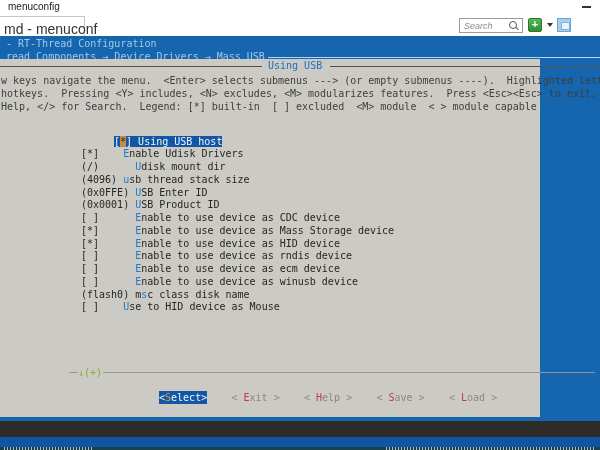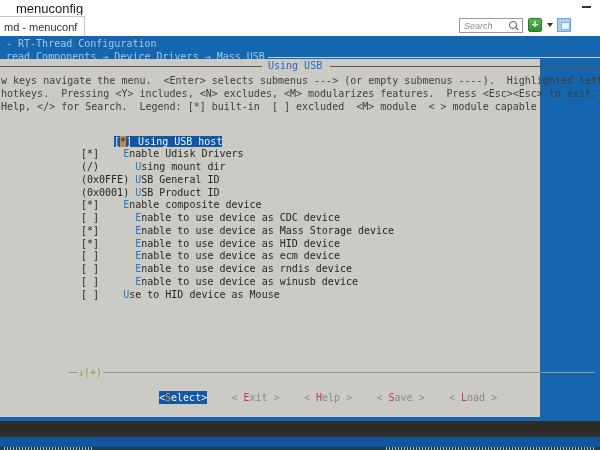--- a/index.html
+++ b/index.html
@@ -1,25 +1,25 @@
 <!DOCTYPE html>
 <html><head>
 <meta charset="utf-8">
 <style>
   html,body{margin:0;padding:0;background:#e8e8e8;}
   .stage{position:relative;width:600px;height:450px;overflow:hidden;background:#ffffff;
          font-family:"Liberation Sans",sans-serif;}
   
   .titlebar{position:absolute;left:0;top:0;width:600px;height:15px;background:#ffffff;}
-  .titlebar .wtitle{position:absolute;left:16px;top:1px;font-size:13px;color:#1a1a1a;}
+  .titlebar .wtitle{position:absolute;left:8px;top:1px;font-size:10px;color:#1a1a1a;}
   .min-icon{position:absolute;left:582px;top:6px;width:9px;height:2px;background:#333;}
   .tabbar{position:absolute;left:0;top:15px;width:600px;height:21px;background:#ffffff;}
   .tab{position:absolute;left:-8px;top:1px;width:93px;height:20px;background:#ffffff;
        border:1px solid #c6c6c6;border-bottom:none;box-sizing:border-box;}
-  .tab .tlabel{position:absolute;left:11px;top:4px;font-size:11px;color:#333;white-space:nowrap;}
+  .tab .tlabel{position:absolute;left:11px;top:4px;font-size:14px;color:#333;white-space:nowrap;}
   .searchbox{position:absolute;left:459px;top:3px;width:64px;height:15px;box-sizing:border-box;
        border:1px solid #9a9a9a;background:#fff;font-size:9px;padding:0 14px 0 4px;
        font-family:"Liberation Sans",sans-serif;outline:none;}
   .searchbox::placeholder{font-style:italic;color:#8a8a8a;}
   .mag{position:absolute;left:509px;top:6px;width:6px;height:6px;border:1px solid #555;
        border-radius:50%;}
   .mag::after{content:"";position:absolute;width:4px;height:1px;background:#555;
        transform:rotate(45deg);right:-3px;bottom:-1px;}
   .plusbtn{position:absolute;left:528px;top:3px;width:14px;height:14px;border-radius:2px;
        background:linear-gradient(#55b955,#2f8f2f);border:1px solid #2a7a2a;box-sizing:border-box;
@@ -99,30 +99,31 @@
 
       <div class="instructions">
           <div class="tline">w keys navigate the menu.  &lt;Enter&gt; selects submenus ---&gt; (or empty submenus ----).  Highlighted lett</div>
           <div class="tline">hotkeys.  Pressing &lt;Y&gt; includes, &lt;N&gt; excludes, &lt;M&gt; modularizes features.  Press &lt;Esc&gt;&lt;Esc&gt; to exit, </div>
           <div class="tline">Help, &lt;/&gt; for Search.  Legend: [*] built-in  [ ] excluded  &lt;M&gt; module  &lt; &gt; module capable</div>
         </div>
 
       <div class="menu">
           <div class="mrow"><span class="sel"><span>[</span><span class="cursor">*</span><span>] </span><span>Using USB host</span></span></div>
           <div class="mrow"><span>[*]    </span><span class="hot">E</span><span>nable Udisk Drivers</span></div>
-          <div class="mrow"><span>(/)      </span><span class="hot">U</span><span>sing mount dir</span></div>
-          <div class="mrow"><span>(0x0FFE) </span><span class="hot">U</span><span>SB General ID</span></div>
+          <div class="mrow"><span>(/)      </span><span class="hot">U</span><span>disk mount dir</span></div>
+          <div class="mrow"><span>(4096) </span><span class="hot">u</span><span>sb thread stack size</span></div>
+          <div class="mrow"><span>(0x0FFE) </span><span class="hot">U</span><span>SB Enter ID</span></div>
           <div class="mrow"><span>(0x0001) </span><span class="hot">U</span><span>SB Product ID</span></div>
-          <div class="mrow"><span>[*]    </span><span class="hot">E</span><span>nable composite device</span></div>
           <div class="mrow"><span>[ ]      </span><span class="hot">E</span><span>nable to use device as CDC device</span></div>
           <div class="mrow"><span>[*]      </span><span class="hot">E</span><span>nable to use device as Mass Storage device</span></div>
           <div class="mrow"><span>[*]      </span><span class="hot">E</span><span>nable to use device as HID device</span></div>
+          <div class="mrow"><span>[ ]      </span><span class="hot">E</span><span>nable to use device as rndis device</span></div>
           <div class="mrow"><span>[ ]      </span><span class="hot">E</span><span>nable to use device as ecm device</span></div>
-          <div class="mrow"><span>[ ]      </span><span class="hot">E</span><span>nable to use device as rndis device</span></div>
           <div class="mrow"><span>[ ]      </span><span class="hot">E</span><span>nable to use device as winusb device</span></div>
+          <div class="mrow"><span>(flash0) </span><span>m</span><span class="hot">s</span><span>c class disk name</span></div>
           <div class="mrow"><span>[ ]    </span><span class="hot">U</span><span>se to HID device as Mouse</span></div>
         </div>
 
       <div class="scroll-rule sr-l"></div>
       <div class="scroll-row">↓(+)</div>
       <div class="scroll-rule sr-r"></div>
 
       <div class="btnrow">
           <span class="btn bsel" style="left: 127px;"><span>&lt;</span><span class="hots">S</span><span>elect&gt;</span></span>
           <span class="btn" style="left: 199.5px;"><span>&lt; </span><span class="hotr">E</span><span>xit &gt;</span></span>

